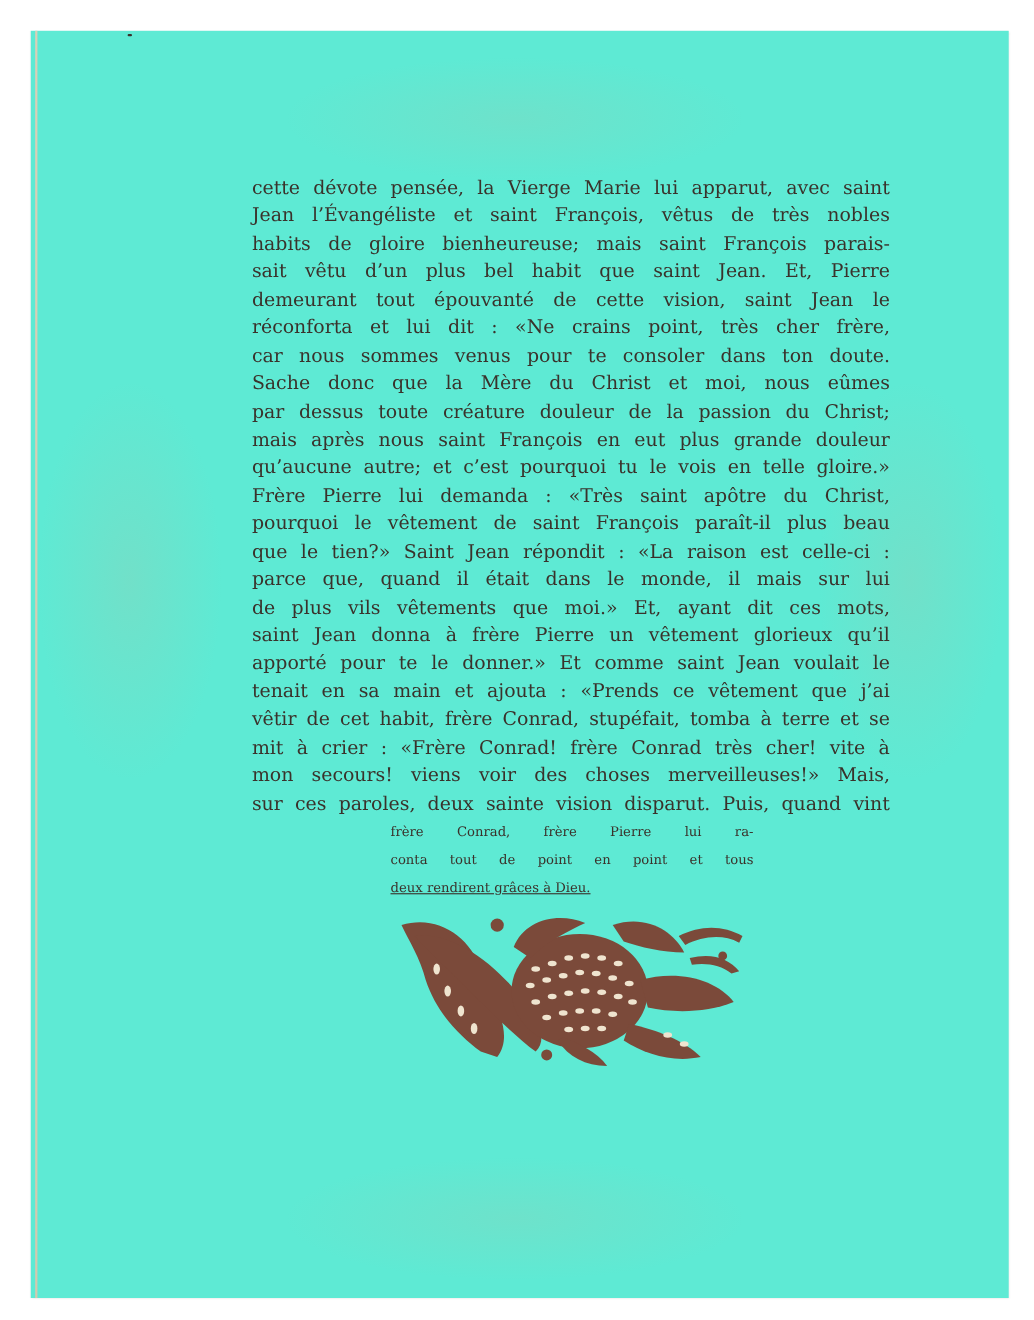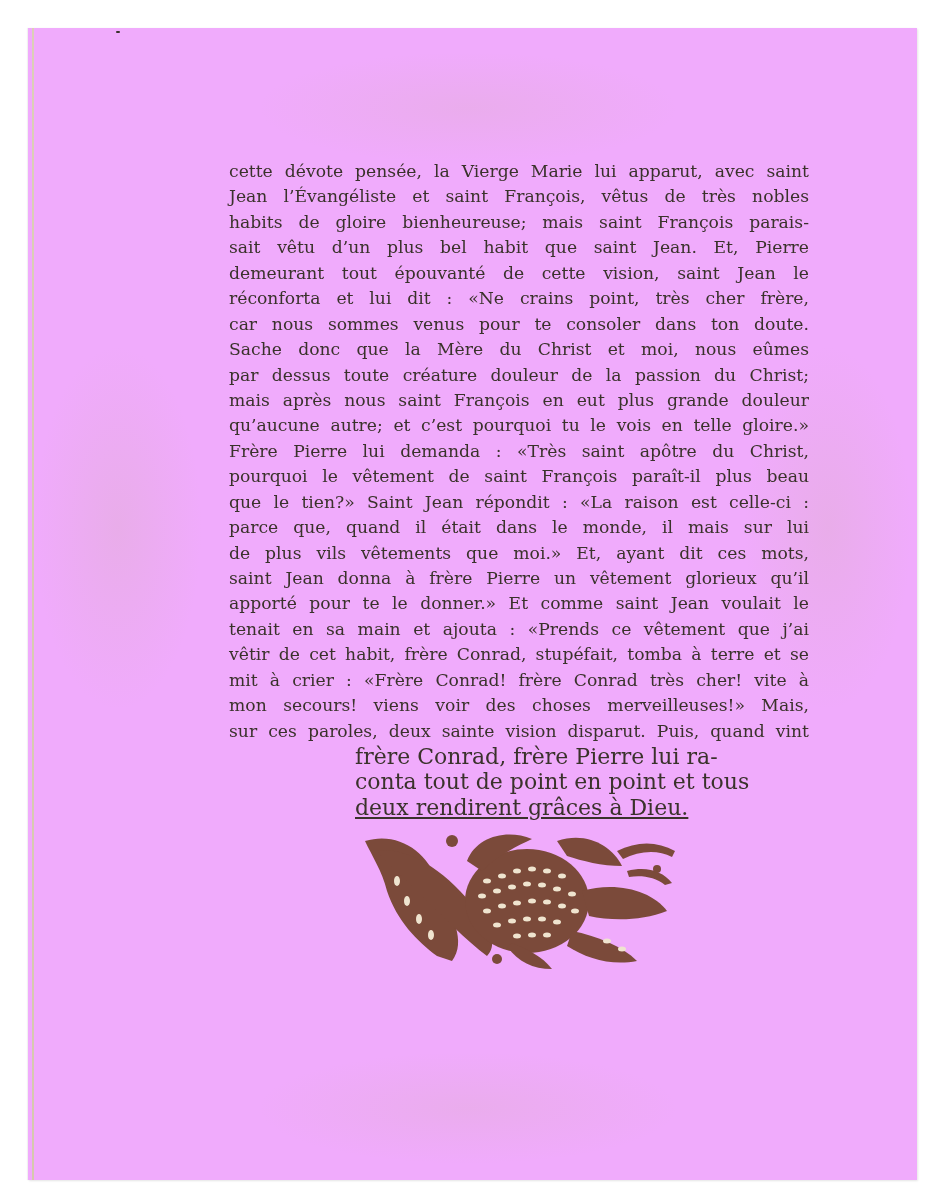--- a/index.html
+++ b/index.html
@@ -2,21 +2,21 @@
 <html><head>
 <meta charset="utf-8">
 <style>
   html, body { margin:0; padding:0; }
   body {
     width:940px; height:1200px; background:#ffffff; position:relative; overflow:hidden;
     font-family: "DejaVu Serif", "Liberation Serif", serif;
   }
   .page {
     position:absolute; left:28px; top:28px; width:889px; height:1152px;
-    background:#f0abfc;
+    background:#5eead4;
     box-shadow: 1px 1px 2px rgba(0,0,0,0.10), -1px 0 1px rgba(0,0,0,0.05);
   }
   .page::before {
     content:""; position:absolute; inset:0;
     background:
       radial-gradient(ellipse 120px 260px at 90px 500px, rgba(200,180,150,0.18), transparent 70%),
       radial-gradient(ellipse 120px 260px at 800px 500px, rgba(200,180,150,0.18), transparent 70%),
       radial-gradient(ellipse 300px 80px at 440px 80px, rgba(200,180,150,0.15), transparent 70%),
       radial-gradient(ellipse 300px 80px at 440px 1080px, rgba(200,180,150,0.15), transparent 70%);
   }
@@ -25,21 +25,21 @@
     background:linear-gradient(#dccfb6,#d6c8ad);
   }
   .speck { position:absolute; left:88px; top:3px; width:4px; height:2px; background:#3a322b; border-radius:1px; }
   .text-block {
     position:absolute; left:201px; top:131px; width:580px;
     color:#3a322b; font-size:17.2px; line-height:25.45px;
   }
   .line { display:block; white-space:nowrap; text-align:justify; text-align-last:justify; height:25.45px; }
   .tail {
     position:absolute; left:327px; top:716px; width:330px;
-    color:#3a322b; font-size:22px; line-height:25.45px;
+    color:#3a322b; font-size:12px; line-height:25.45px;
   }
   .ornament { position:absolute; left:329px; top:793px; width:330px; height:150px; }
 </style>
 </head>
 <body>
 
 <div class="page">
   <div class="left-edge"></div>
   <div class="speck"></div>
 

